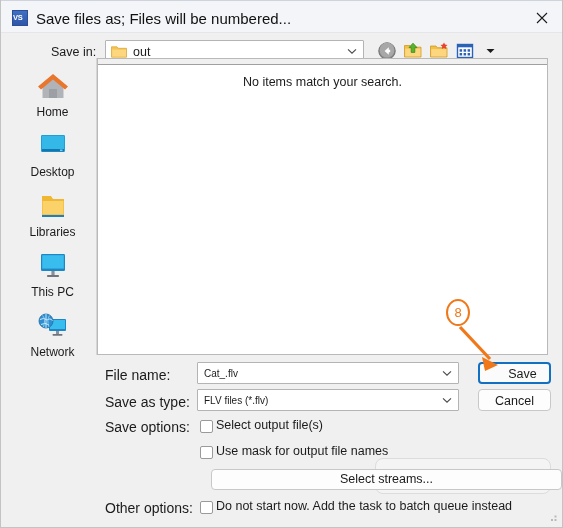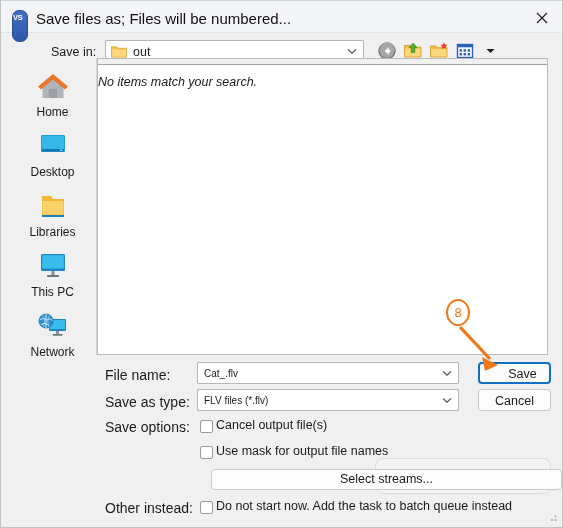--- a/index.html
+++ b/index.html
@@ -34,22 +34,22 @@
     width: 563px;
     height: 33px;
     box-sizing: border-box;
     background: #f3f5f9;
     border-bottom: 1px solid #e4e6ea;
     border-top: 1px solid #cfd4dc;
   }
   .app-icon {
     position: absolute;
     left: 11px; top: 9px;
-    width: 16px; height: 32px;
-    border-radius: 7px;
+    width: 16px; height: 16px;
+    border-radius: 0;
     background: linear-gradient(180deg, #3f6fc4 0%, #2f56a8 100%);
     border: 1px solid #2b4e97;
     box-sizing: border-box;
     color: #ffffff;
     font-size: 7.5px;
     font-weight: bold;
     line-height: 14px;
     text-align: left;
     letter-spacing: -0.2px;
     font-family: "Liberation Sans", sans-serif;
@@ -156,24 +156,23 @@
     position: absolute;
     left: 0; top: 0;
     width: 100%; height: 5px;
     background: #f0f0f0;
     border-bottom: 1px solid #a0a0a0;
   }
   .empty-msg {
     position: absolute;
     left: 0; right: 0;
     top: 16px;
-    text-align: left;
+    text-align: center;
     font-size: 12.5px;
     color: #1b1b1b;
-    font-style: italic;
   }
 
   
   .frm-label {
     position: absolute;
     font-size: 14px;
     white-space: nowrap;
   }
   .frm-combo {
     position: absolute;
@@ -407,33 +406,33 @@
     <svg class="combo-arrow" width="10" height="7" viewBox="0 0 10 7">
       <path d="M1 1.3 L5 5.2 L9 1.3" stroke="#4a4a4a" stroke-width="1.1" fill="none"></path>
     </svg>
   </div>
   <button class="btn" style="left:477px; top:389px; width:73px; height:22px;">Cancel</button>
 
   <div class="frm-label" style="left:104px; top:419px;">Save options:</div>
 
   <div class="chk-row" style="left:199px; top:420px;">
     <span class="chk-box"></span>
-    <span class="chk-lbl">Cancel output file(s)</span>
+    <span class="chk-lbl">Select output file(s)</span>
   </div>
 
   <div class="chk-row" style="left:199px; top:446px;">
     <span class="chk-box"></span>
     <span class="chk-lbl">Use mask for output file names</span>
   </div>
 
   <button class="btn disabled" style="left:374px; top:458px; width:176px; height:36px; line-height:18px;border-radius:8px;">Custom...</button>
 
   <button class="btn" style="left:210px; top:469px; width:351px; height:21px; line-height:19px;">Select streams...</button>
 
-  <div class="frm-label" style="left:104px; top:500px;">Other instead:</div>
+  <div class="frm-label" style="left:104px; top:500px;">Other options:</div>
   <div class="chk-row" style="left:199px; top:501px;">
     <span class="chk-box"></span>
     <span class="chk-lbl">Do not start now. Add the task to batch queue instead</span>
   </div>
 
   <svg class="grip" viewBox="0 0 11 11">
     <rect x="7.5" y="3.5" width="2" height="2" fill="#b9b9b9"></rect>
     <rect x="7.5" y="7" width="2" height="2" fill="#b9b9b9"></rect>
     <rect x="4" y="7" width="2" height="2" fill="#b9b9b9"></rect>
   </svg>

